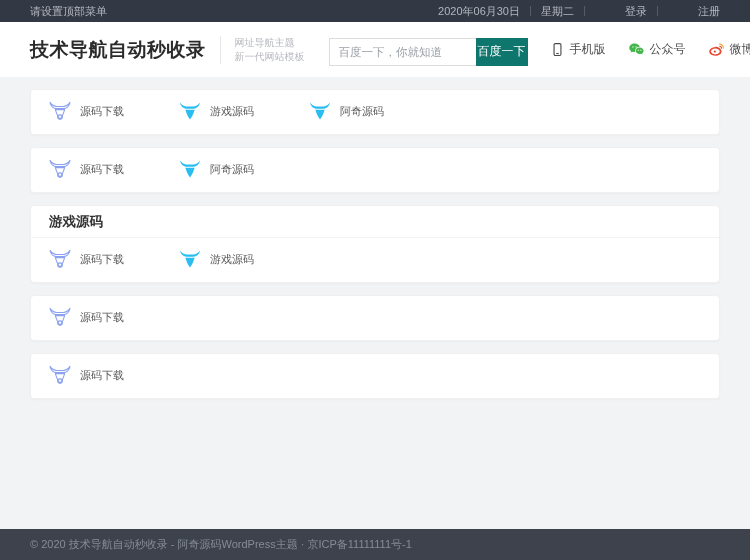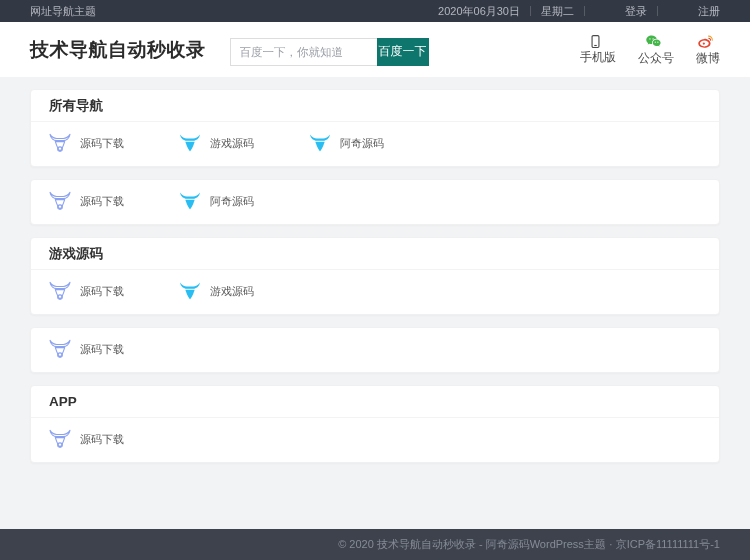--- a/index.html
+++ b/index.html
@@ -2,21 +2,21 @@
 <html><head>
 <meta charset="utf-8">
 <style>
   * { margin:0; padding:0; box-sizing:border-box; }
   html,body { width:750px; height:560px; }
   body {
     font-family:"Liberation Sans","DejaVu Sans",sans-serif;
     background:#f2f3f5; color:#333; overflow:hidden;
     display:flex; flex-direction:column;
   }
-  .container { padding-left:30px; padding-right:30px; width:100%;justify-content:flex-end; }
+  .container { padding-left:30px; padding-right:30px; width:100%; }
 
   
   .topbar { background:#333845; height:22px; flex:0 0 auto; }
   .topbar-inner { height:22px; display:flex; align-items:center; justify-content:space-between; }
   .topbar-inner span { font-size:11px; color:#b3b7bf; line-height:22px; white-space:nowrap; }
   .topbar-right { display:flex; align-items:center; }
   .topbar-right .tsep { width:1px; height:10px; background:#565b66; margin:0 10px; }
   .topbar-right .tlink { cursor:pointer;margin-left:30px; }
 
   
@@ -27,21 +27,21 @@
              display:flex; flex-direction:column; justify-content:center; }
   .tagline span { font-size:10px; color:#b6b9bf; line-height:14px; white-space:nowrap; }
   .searchbar { display:flex; margin-left:24px; height:24px; }
   .searchbar input { width:147px; height:28px; border:1px solid #ddd; border-right:none;
                      padding:0 9px; font-size:11.5px; color:#333; outline:none;
                      font-family:"Liberation Sans","DejaVu Sans",sans-serif; }
   .searchbar input::placeholder { color:#9a9ea6; }
   .search-btn { width:52px; height:28px; border:none; color:#fff; font-size:12px; cursor:pointer;
                 font-family:"Liberation Sans","DejaVu Sans",sans-serif; }
   .header-links { margin-left:auto; display:flex; align-items:center; }
-  .hlink { display:flex; align-items:center; margin-left:22px; cursor:pointer;flex-direction:column; }
+  .hlink { display:flex; align-items:center; margin-left:22px; cursor:pointer; }
   .hlink .hicon { display:flex; align-items:center; margin-right:5px; }
   .hlink .hlabel { font-size:12px; color:#4d4d4d; white-space:nowrap; }
 
   
   .main { flex:1 1 auto; padding-top:12px; padding-bottom:12px; }
   .card { background:#fff; border:1px solid #f0f0f0; border-radius:4px; margin-bottom:12px;
           box-shadow:0 1px 2px rgba(0,0,0,0.03); }
   .card:last-child { margin-bottom:0; }
   .card-title { font-size:13.5px; font-weight:bold; color:#333; padding:7px 18px;
                 line-height:17px; border-bottom:1px solid #f3f3f3; }
@@ -53,36 +53,40 @@
 
   
   .footer { background:#3d424d; height:31px; flex:0 0 auto; display:flex; align-items:center; }
   .footer span { font-size:11px; color:#868c97; white-space:nowrap; }
 </style>
 </head>
 <body>
 
 <div class="topbar">
   <div class="container topbar-inner">
-    <span>网址导航主题</span>
+    <span>请设置顶部菜单</span>
     <div class="topbar-right">
       <span>2020年06月30日</span>
       <i class="tsep"></i>
       <span>星期二</span>
       <i class="tsep"></i>
       <span class="tlink">登录</span>
       <i class="tsep"></i>
       <span class="tlink">注册</span>
     </div>
   </div>
 </div>
 
 <div class="header">
   <div class="container header-inner">
     <div class="site-title">技术导航自动秒收录</div>
+    <div class="tagline">
+      <span>网址导航主题</span>
+      <span>新一代网站模板</span>
+    </div>
     <div class="searchbar">
       <input type="text" placeholder="百度一下，你就知道" style="">
       <button class="search-btn" style="background: #0f766e;">百度一下</button>
     </div>
     <div class="header-links">
       <div class="hlink">
         <span class="hicon">
           <svg viewBox="0 0 24 24" width="15" height="15" fill="none" stroke="#4a4a4a" stroke-width="1.8">
             <rect x="6.5" y="2.5" width="11" height="19" rx="2"></rect>
             <line x1="10" y1="18.4" x2="14" y2="18.4"></line>
@@ -113,21 +117,20 @@
           </svg>
         </span>
         <span class="hlabel">微博</span>
       </div>
     </div>
   </div>
 </div>
 
 <div class="main container">
   <div class="card">
-    <div class="card-title">所有导航</div>
     <div class="card-items">
   <div class="nav-item">
     <span class="icon-box">
             <svg viewBox="0 0 32 32" width="22" height="22" fill="none" stroke="#8ba2f0" stroke-width="1.6" stroke-linejoin="round" stroke-linecap="round">
               <path d="M1.5 3.5C2.5 9.5 7 12.6 11.3 12.6L20.7 12.6C25 12.6 29.5 9.5 30.5 3.5C27.8 7.6 24.2 9.4 20.7 9.4L11.3 9.4C7.8 9.4 4.2 7.6 1.5 3.5Z"></path>
               <path d="M9.2 14L22.8 14L20.6 20.2C19.5 23.2 18 25.6 16 28.2C14 25.6 12.5 23.2 11.4 20.2Z"></path>
               <ellipse cx="16" cy="24.6" rx="3.4" ry="3"></ellipse>
             </svg>
           </span>
     <span class="nav-label">源码下载</span>
@@ -215,21 +218,20 @@
               <path d="M9.2 14L22.8 14L20.6 20.2C19.5 23.2 18 25.6 16 28.2C14 25.6 12.5 23.2 11.4 20.2Z"></path>
               <ellipse cx="16" cy="24.6" rx="3.4" ry="3"></ellipse>
             </svg>
           </span>
     <span class="nav-label">源码下载</span>
   </div>
 </div>
   </div>
 
   <div class="card">
-    <div class="card-title">APP</div>
     <div class="card-items">
   <div class="nav-item">
     <span class="icon-box">
             <svg viewBox="0 0 32 32" width="22" height="22" fill="none" stroke="#8ba2f0" stroke-width="1.6" stroke-linejoin="round" stroke-linecap="round">
               <path d="M1.5 3.5C2.5 9.5 7 12.6 11.3 12.6L20.7 12.6C25 12.6 29.5 9.5 30.5 3.5C27.8 7.6 24.2 9.4 20.7 9.4L11.3 9.4C7.8 9.4 4.2 7.6 1.5 3.5Z"></path>
               <path d="M9.2 14L22.8 14L20.6 20.2C19.5 23.2 18 25.6 16 28.2C14 25.6 12.5 23.2 11.4 20.2Z"></path>
               <ellipse cx="16" cy="24.6" rx="3.4" ry="3"></ellipse>
             </svg>
           </span>
     <span class="nav-label">源码下载</span>

